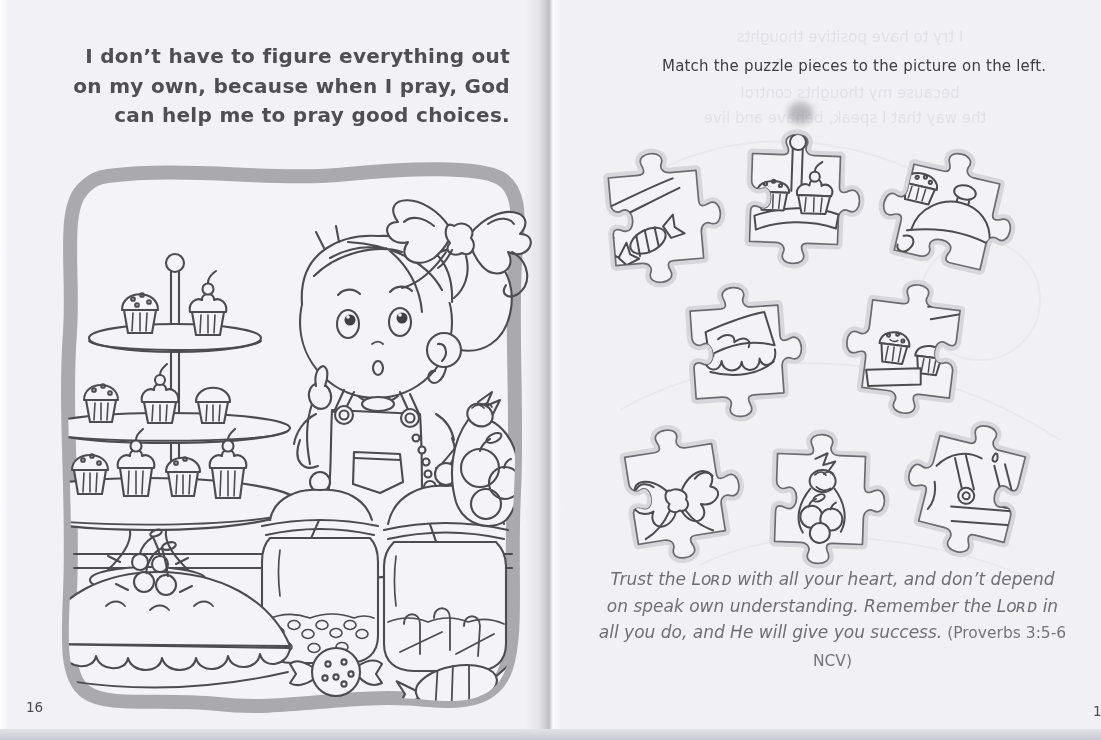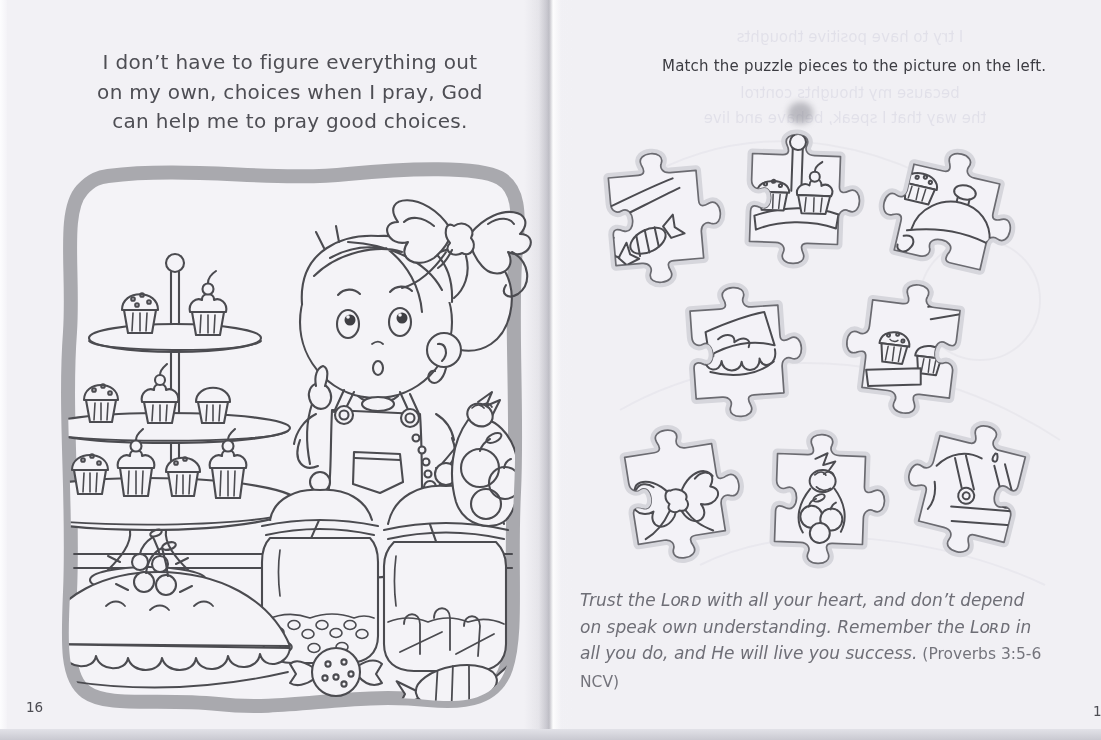--- a/index.html
+++ b/index.html
@@ -7,49 +7,49 @@
          background:linear-gradient(90deg,#f2f1f5 0%,#f2f1f5 48%,#f1f0f4 52%,#f1f0f4 100%);
          font-family:"DejaVu Sans", sans-serif;}
   .left-edge{position:absolute;left:0;top:0;width:7px;height:740px;
          background:linear-gradient(90deg,#fdfdfe,#f4f3f7);}
   .bottom-edge{position:absolute;left:0;bottom:0;width:1101px;height:11px;
          background:linear-gradient(180deg,#e2e2e8,#c9c9d1);}
   .gutter{position:absolute;left:524px;top:0;width:52px;height:729px;
          background:linear-gradient(90deg,rgba(120,120,135,0) 0%,rgba(120,120,135,.10) 28%,
            rgba(105,105,120,.30) 44%,rgba(90,90,105,.34) 48%,rgba(255,255,255,.85) 56%,
            rgba(240,240,246,.2) 72%,rgba(240,240,246,0) 100%);}
-  .quote{position:absolute;left:70px;top:48px;width:440px;text-align:center;
-         font-size:20px;line-height:29.5px;color:#4e4e54;letter-spacing:.3px;}
+  .quote{position:absolute;left:70px;top:42px;width:440px;text-align:right;
+         font-size:20px;line-height:29.5px;color:#4e4e54;letter-spacing:.3px;font-weight:bold;}
   .art,.pieces-svg{position:absolute;}
   .art{left:48px;top:152px;}
   .pieces-svg{left:0;top:0;}
   .title{position:absolute;left:638px;top:57px;font-size:15px;color:#3c3c42;
          letter-spacing:.2px;font-family:"DejaVu Sans", sans-serif;margin-left:24px;}
   .ghost{position:absolute;color:#6a6a96;opacity:.11;transform:scaleX(-1);
          font-size:15px;text-align:center;white-space:nowrap;}
   .g1{left:710px;top:28px;width:280px;}
   .g2{left:720px;top:84px;width:260px;}
   .g3{left:680px;top:109px;width:330px;}
   .smudge{position:absolute;left:788px;top:102px;width:25px;height:22px;border-radius:50%;
          background:rgba(140,140,150,.55);filter:blur(3px);}
-  .verse{position:absolute;left:580px;top:587px;width:505px;text-align:left;
+  .verse{position:absolute;left:580px;top:566px;width:505px;text-align:center;
          font-style:italic;font-size:17px;line-height:26.5px;color:#6e6e76;}
   .verse .ref{font-style:normal;font-size:15.5px;margin-left:5px;color:#74747c;}
   .pnum{position:absolute;font-size:13.5px;color:#4c4c52;}
   .pn-left{left:26px;top:699px;}
   .pn-right{left:1093px;top:703px;text-align:right;}
 </style>
 </head>
 <body>
 
 <div class="scene">
 
   <div class="quote">
     <div>I don’t have to figure everything out</div>
-    <div>on my own, choices when I pray, God</div>
+    <div>on my own, because when I pray, God</div>
     <div>can help me to pray good choices.</div>
   </div>
 
   <svg class="art" width="492" height="577" viewBox="0 0 492 577">
     <defs>
       <clipPath id="frameClip">
         <path d="M60,24 C140,14 230,30 300,22 C360,16 430,14 452,26 C470,36 472,60 468,96
                  C462,160 470,260 466,340 C462,420 470,480 458,516 C448,546 420,552 380,548
                  C300,540 240,560 170,552 C110,546 60,556 38,540 C18,526 20,490 22,440
                  C26,350 16,260 22,180 C26,120 14,60 34,38 C44,27 52,25 60,24 Z"></path>
@@ -458,21 +458,21 @@
    <path d="M28,66 L88,56 M32,80 L90,70"></path>
    <path d="M58,4 C56,8 56,12 59,12 C62,12 62,8 60,4 Z"></path>
    <path d="M6,46 C10,56 10,66 6,74"></path>
         </g>
       </g>
     </svg>
 
   <div class="verse">
     <div>Trust the Lᴏʀᴅ with all your heart, and don’t depend</div>
     <div>on speak own understanding. Remember the Lᴏʀᴅ in</div>
-    <div><span>all you do, and He will live you success.</span><span class="ref">(Proverbs 3:5-6 NCV)</span></div>
+    <div><span>all you do, and He will give you success.</span><span class="ref">(Proverbs 3:5-6 NCV)</span></div>
   </div>
 
   <div class="pnum pn-left">16</div>
   <div class="pnum pn-right">11</div>
 
   <div class="gutter"></div>
   <div class="left-edge"></div>
   <div class="bottom-edge"></div>
 </div>
 

